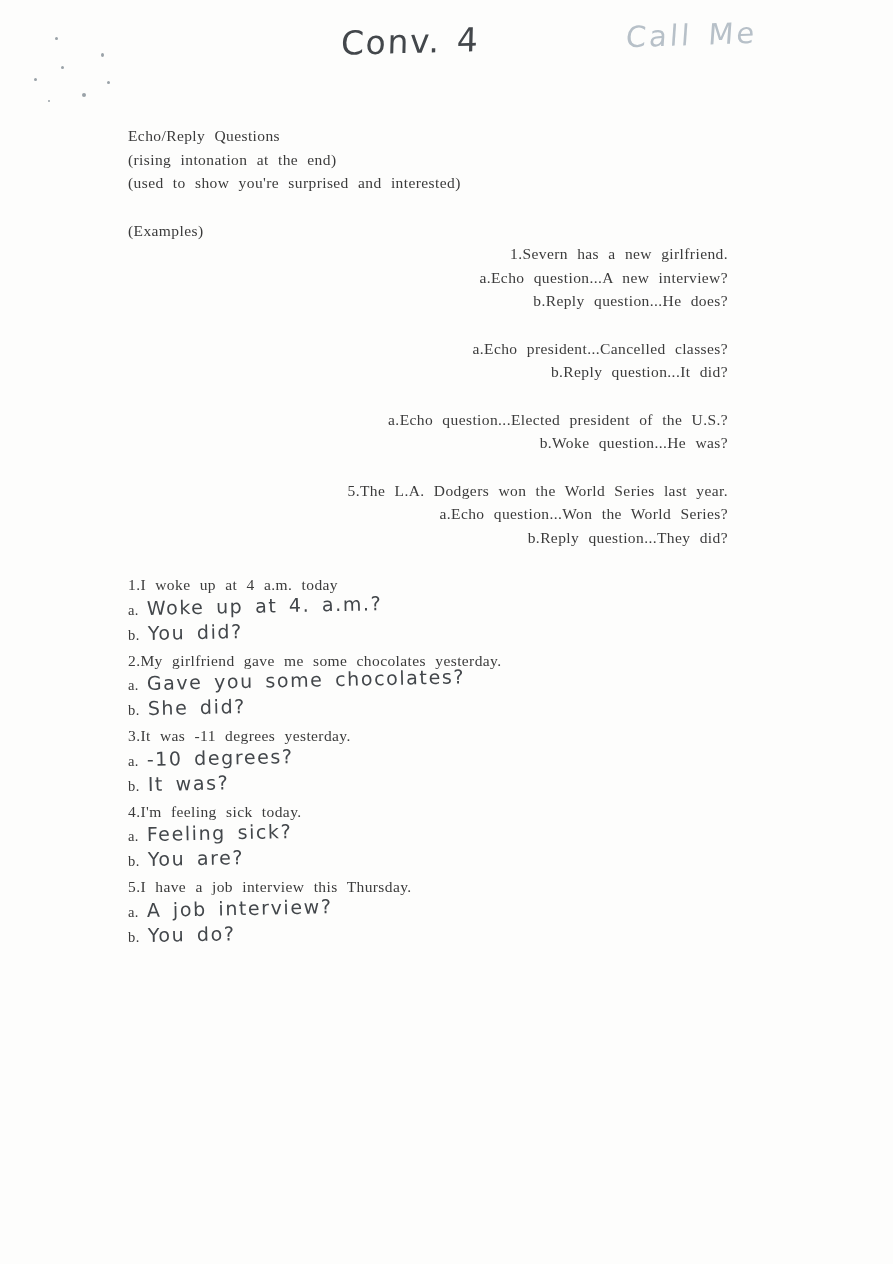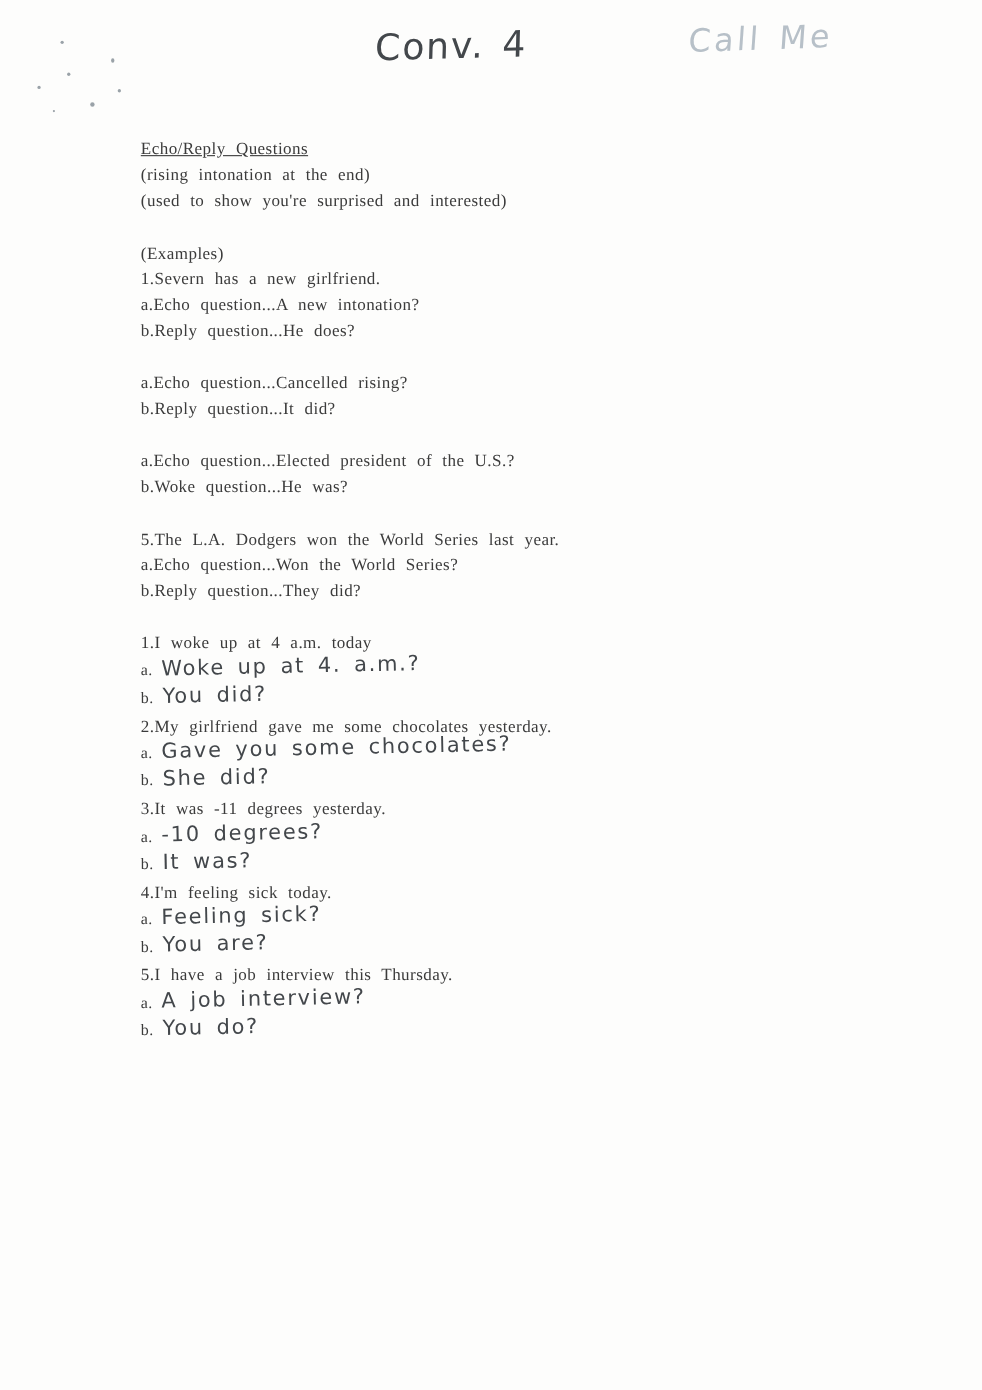--- a/index.html
+++ b/index.html
@@ -24,24 +24,23 @@
     letter-spacing: 0.4px;
   }
   .content {
     position: absolute;
     left: 128px;
     top: 124px;
     width: 600px;
   }
   .underlined {
     display: inline-block;
-    text-decoration: underline;
   }
   .gap-sm { height: 24px; }
-  .example-block { margin-bottom: 24px; }
+  .example-block { margin-bottom: 24px; text-align: right; }
 
   
   .hw {
     font-family: "DejaVu Sans", sans-serif;
     color: #43474b;
     letter-spacing: 1.6px;
     word-spacing: 4px;
   }
   .conv-header {
     position: absolute;
@@ -110,26 +109,26 @@
     <div>(rising intonation at the end)</div>
     <div>(used to show you're surprised and interested)</div>
 
     <div class="gap-sm"></div>
 
     
     <div>(Examples)</div>
 
     <div class="example-block">
       <div>1.Severn has a new girlfriend.</div>
-      <div>a.Echo question...A new intonation?</div>
+      <div>a.Echo question...A new interview?</div>
       <div>b.Reply question...He does?</div>
     </div>
 
     <div class="example-block">
-      <div>a.Echo question...Cancelled rising?</div>
+      <div>a.Echo president...Cancelled classes?</div>
       <div>b.Reply question...It did?</div>
     </div>
 
     <div class="example-block">
       <div>a.Echo question...Elected president of the U.S.?</div>
       <div>b.Woke question...He was?</div>
     </div>
 
 
     <div class="example-block">

